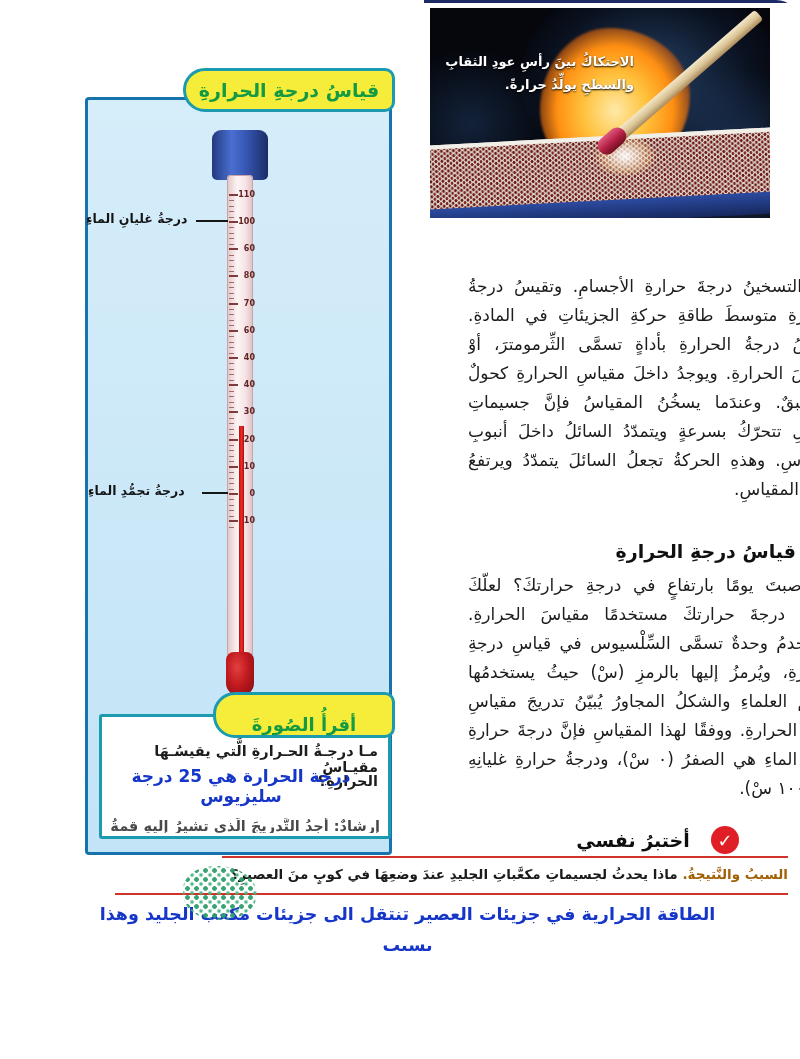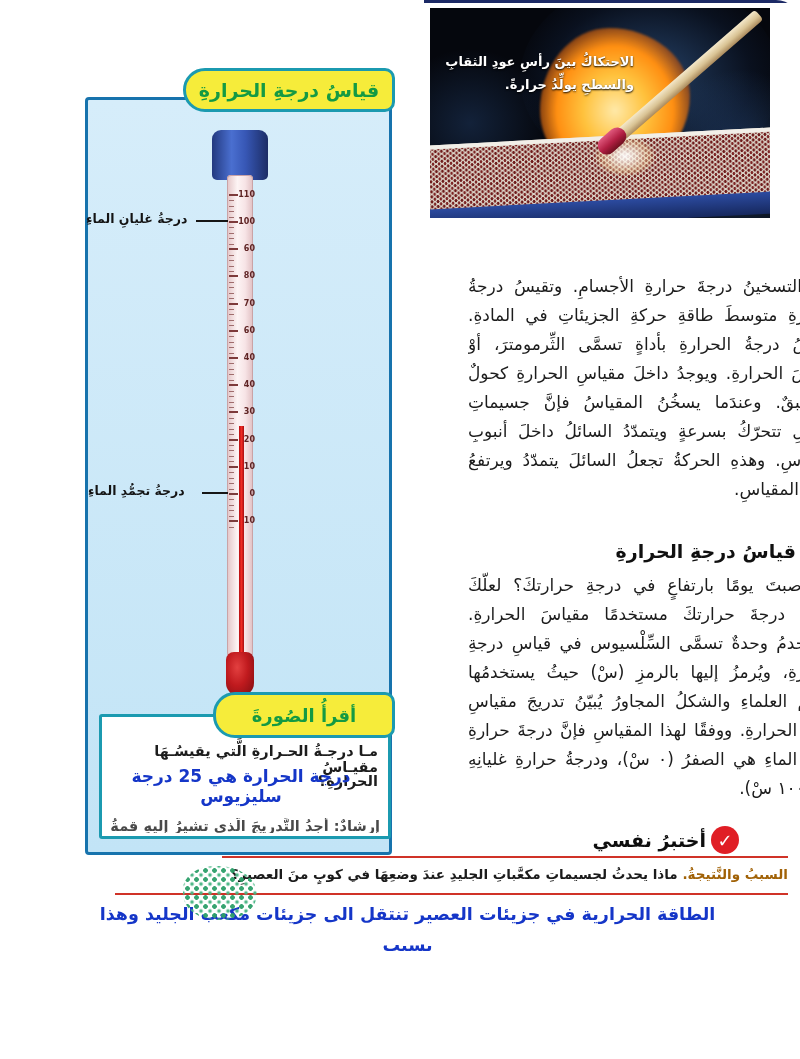--- a/index.html
+++ b/index.html
@@ -35,21 +35,21 @@
         background:linear-gradient(180deg,#e05a7e,#b21f43 55%,#70101f);}
   .caption{left:6px;top:42px;width:198px;color:#fff;font-weight:bold;font-size:13px;line-height:23px;
            text-align:right;text-shadow:0 1px 2px #000;}
 
   
   .panel{left:85px;top:97px;width:301px;height:752px;border:3px solid #1773ad;border-radius:4px;
          background:linear-gradient(180deg,#d6edfa,#c2e4f6);}
   .banner{background:#f6ec3a;border:3px solid #1b9ab0;color:#149a43;font-weight:bold;
           display:flex;align-items:center;justify-content:center;}
   .banner-title{left:183px;top:68px;width:206px;height:38px;border-radius:22px 10px 10px 22px;font-size:19px;}
-  .banner-read{left:213px;top:692px;width:176px;height:40px;border-radius:22px 10px 10px 22px;font-size:18px;z-index:6;}
+  .banner-read{left:213px;top:692px;width:176px;height:40px;border-radius:22px 10px 10px 22px;font-size:18px;z-index:6;align-items:flex-end;}
 
   
   .cap{left:212px;top:130px;width:56px;height:50px;border-radius:9px 9px 5px 5px;
        background:linear-gradient(90deg,#23397f,#4a6fd0 35%,#3757b5 60%,#1c2d66);}
   .tube{left:227px;top:175px;width:26px;height:480px;border-radius:4px 4px 2px 2px;
         background:linear-gradient(90deg,#e3c4c6,#fdf4f4 40%,#f7e4e6 70%,#e0bfc2);
         box-shadow:inset 0 0 0 1px #caa3a6;}
   .tick.major{position:absolute;left:2px;width:9px;height:2px;background:#7d3b3b;}
   .tick.minor{position:absolute;left:2px;width:5px;height:1px;background:#a06d6d;}
   .tick-label{position:absolute;left:13px;width:15px;font-size:8px;font-weight:bold;color:#5f2424;line-height:10px;}
@@ -75,21 +75,21 @@
 
   
   .col-head{left:424px;width:372px;text-align:right;font-size:19px;font-weight:bold;color:#101010;}
   .col-body{left:424px;width:372px;text-align:justify;font-size:17px;line-height:29px;color:#1c1c1c;margin-left:44px;}
   .head1{top:238px;} .body1{top:272px;height:262px;overflow:hidden;}
   .head2{top:540px;} .body2{top:571px;height:262px;overflow:hidden;}
 
   
   .check-circle{left:711px;top:826px;width:28px;height:28px;border-radius:50%;background:#e01e25;
                 color:#fff;font-size:18px;font-weight:bold;display:flex;align-items:center;justify-content:center;}
-  .selftest-title{left:560px;top:829px;width:146px;text-align:right;font-size:19px;font-weight:bold;color:#0e0e0e;}
+  .selftest-title{left:560px;top:829px;width:146px;text-align:center;font-size:19px;font-weight:bold;color:#0e0e0e;}
   .redline{height:2px;background:#d03328;}
   .rl1{left:222px;top:856px;width:566px;}
   .rl2{left:115px;top:893px;width:673px;}
   .rl3{left:190px;top:962px;width:262px;}
   .q-row{width:673px;text-align:right;font-size:13.5px;font-weight:bold;color:#1b1b1b;}
   .q1{left:115px;top:866px;} .q2{left:115px;top:972px;}
   .q-label{color:#a16207;}
   .hand{font-size:17.5px;font-weight:bold;color:#1536c8;text-align:center;line-height:31px;}
   .a1{left:80px;top:899px;width:655px;}
   .a2{left:20px;top:993px;width:700px;}

